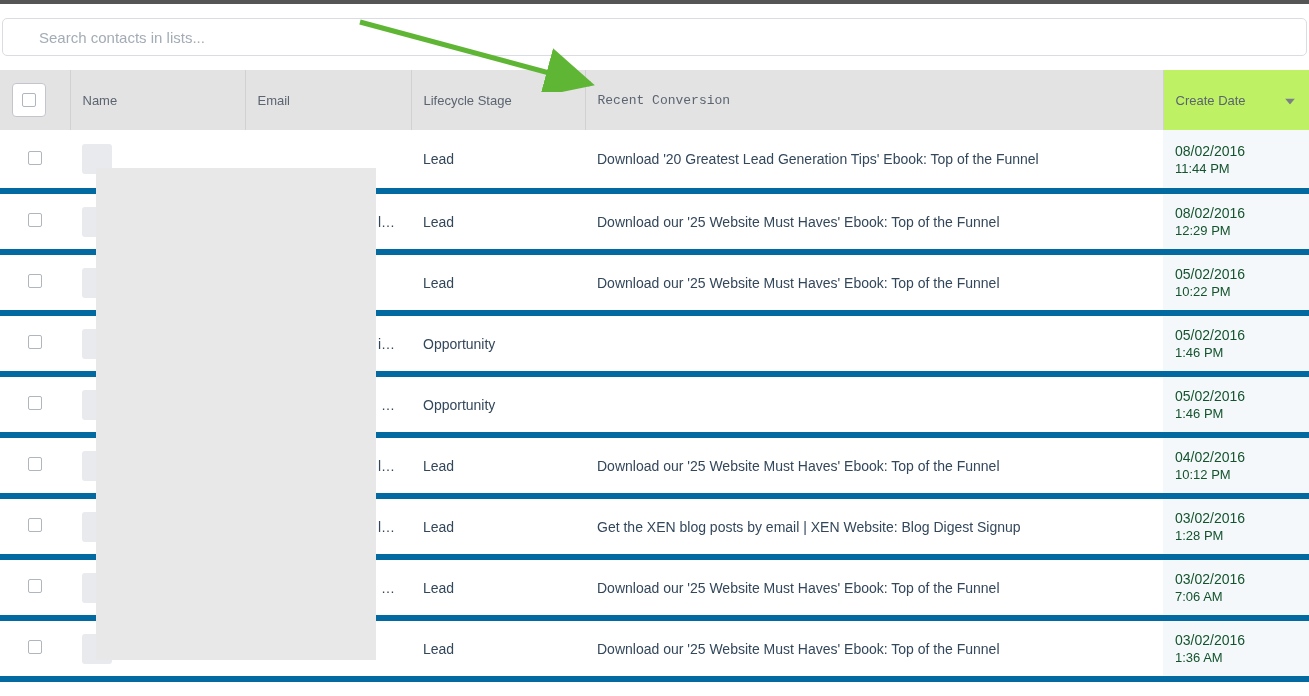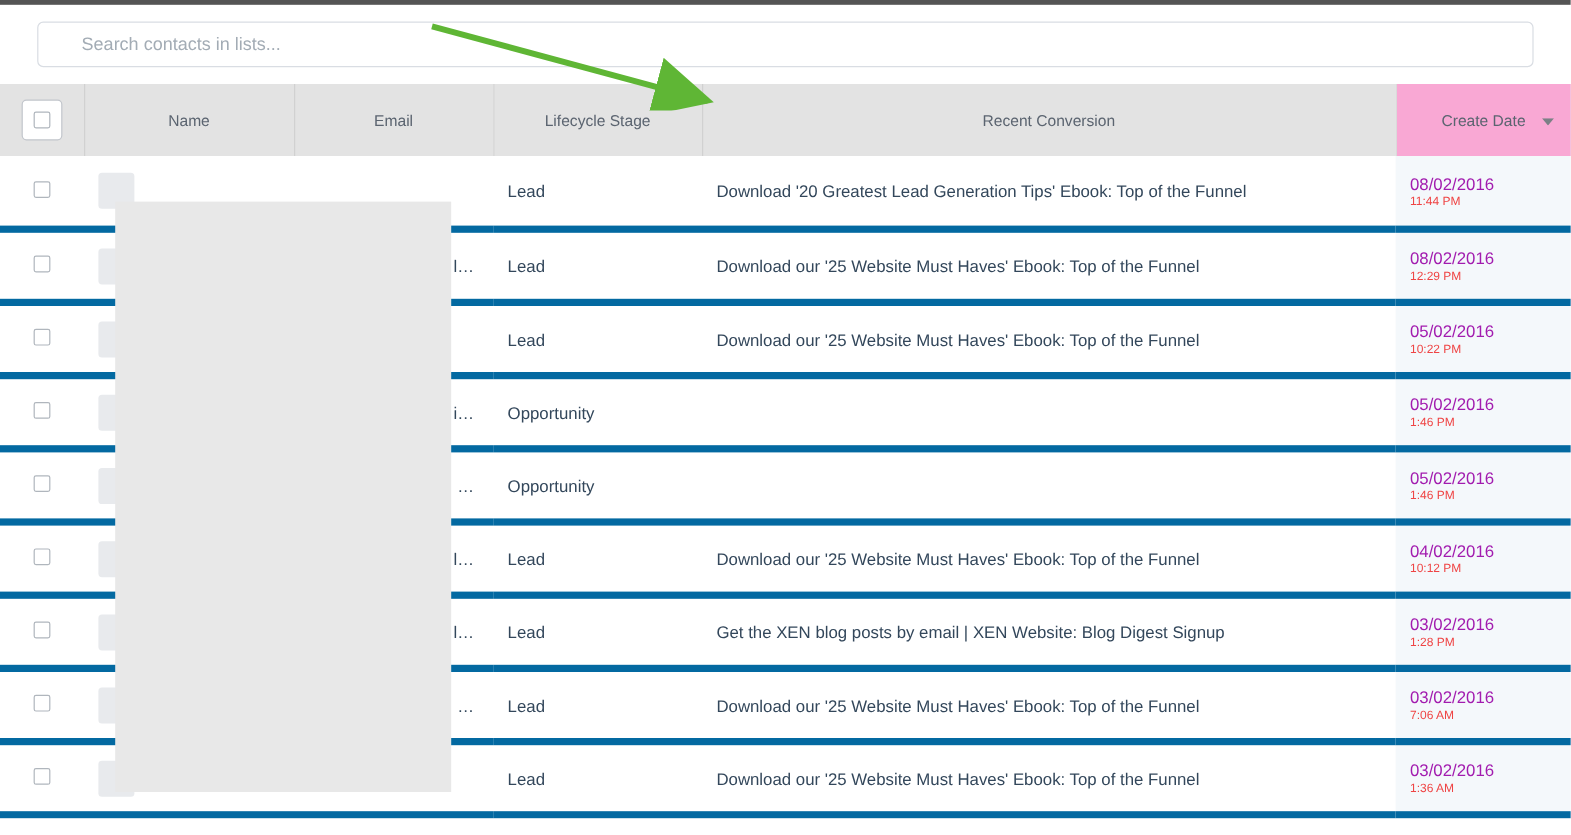--- a/index.html
+++ b/index.html
@@ -8,21 +8,21 @@
       font-size: 14px;
       color: #33475b;
       background: #fff;
       width: 1309px;
     }
     .top-bar {
       height: 4px;
       background: #555;
     }
     .search-wrap {
-      padding: 14px 31px;
+      padding: 14px 2px;
     }
     .search-input {
       width: 100%;
       height: 38px;
       border: 1px solid #d9dde3;
       border-radius: 5px;
       padding: 0 12px 0 36px;
       font-size: 15px;
       color: #33475b;
       outline: none;
@@ -45,37 +45,37 @@
     }
     .table {
       width: 100%;
       border-collapse: collapse;
     }
     .head-row {
       background: #e3e3e3;
       height: 60px;
     }
     .head-row th {
-      text-align: center;
+      text-align: left;
       font-weight: 400;
       color: #5b6470;
       font-size: 13px;
       padding: 0 12px;
       border-right: 1px solid #d1d1d1;
       position: relative;
     }
     .head-row th:last-child {
       border-right: none;
     }
     .col-check { width: 70px; }
     .col-name  { width: 175px; }
     .col-email { width: 166px; margin-top: 12px; }
     .col-life  { width: 174px; }
-    .col-conv  { width: 578px; }
-    .col-date  { width: 146px; background:#f9a8d4; }
+    .col-conv  { width: 578px; font-family: Liberation Mono, monospace; }
+    .col-date  { width: 146px; background:#bef264; }
     .head-checkbox-wrap {
       display: inline-flex;
       width: 34px;
       height: 34px;
       border: 1px solid #c2c6cc;
       border-radius: 4px;
       background: #fff;
       align-items: center;
       justify-content: center;
     }
@@ -100,22 +100,22 @@
     }
     .body-row td {
       padding: 0 12px;
       font-size: 14px;
       color: #33475b;
       vertical-align: middle;
     }
     .body-row td.date-cell {
       background: #f4f8fb;
     }
-    .date-main { color: #a21caf; font-weight:400; }
-    .date-time { color: #ef4444; font-size: 10px; margin-top: 2px; }
+    .date-main { color: #14532d; font-weight:400; }
+    .date-time { color: #14532d; font-size: 13px; margin-top: 2px; }
     .td-check { text-align: center; }
     .avatar {
       width: 30px;
       height: 30px;
       background: #e8eaed;
       border-radius: 3px;
       display: inline-block;
       vertical-align: middle;
       margin-right: 10px;
     }

